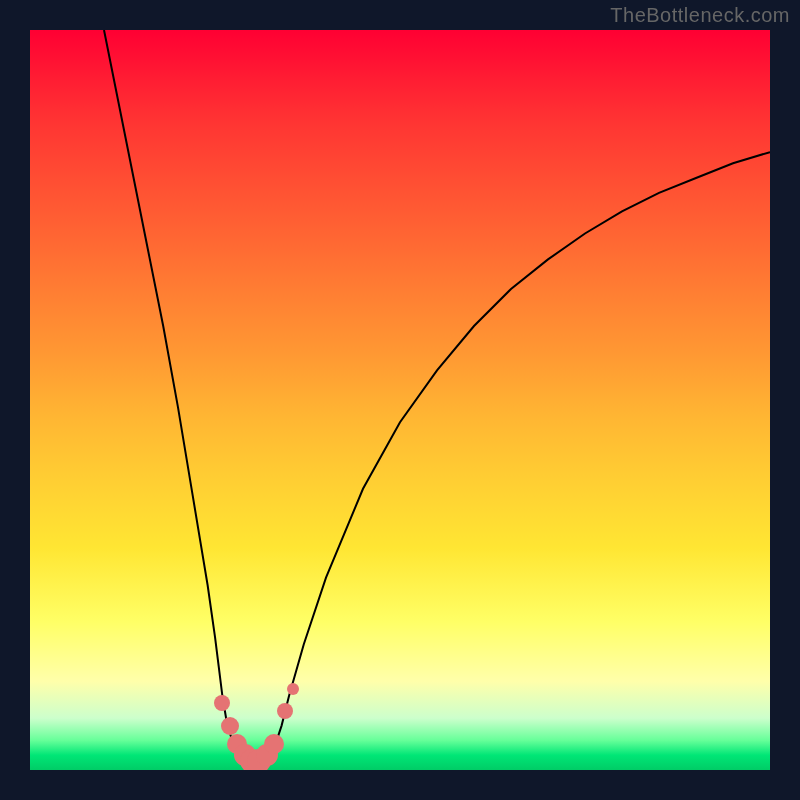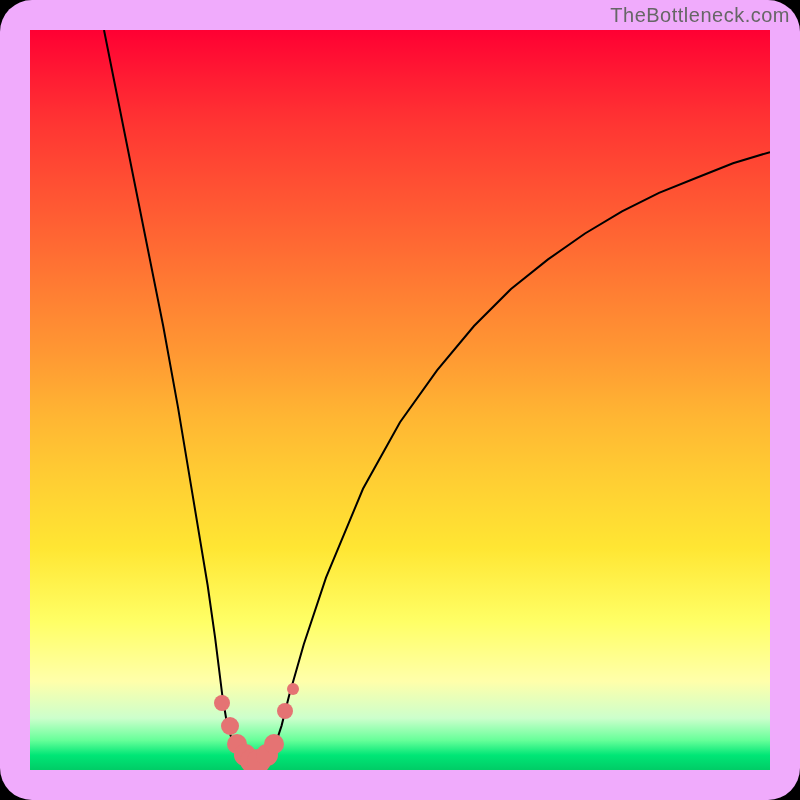--- a/index.html
+++ b/index.html
@@ -9,22 +9,21 @@
     height: 800px;
     background: #000;
     overflow: hidden;
   }
   .frame {
     position: absolute;
     left: 0;
     top: 0;
     width: 800px;
     height: 800px;
-    background: #f0abfc;
-    border-radius: 32px;
+    background: #0f172a;
   }
   .plot-area {
     position: absolute;
     left: 30px;
     top: 30px;
     width: 740px;
     height: 740px;
     overflow: hidden;
   }
   .gradient-bg {

